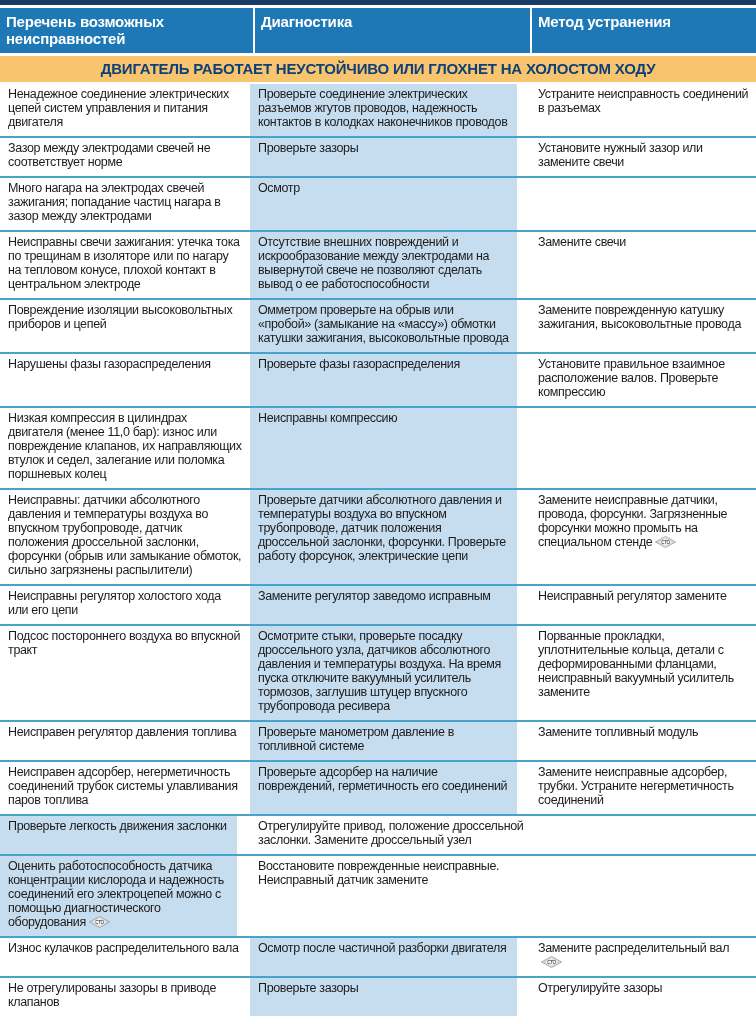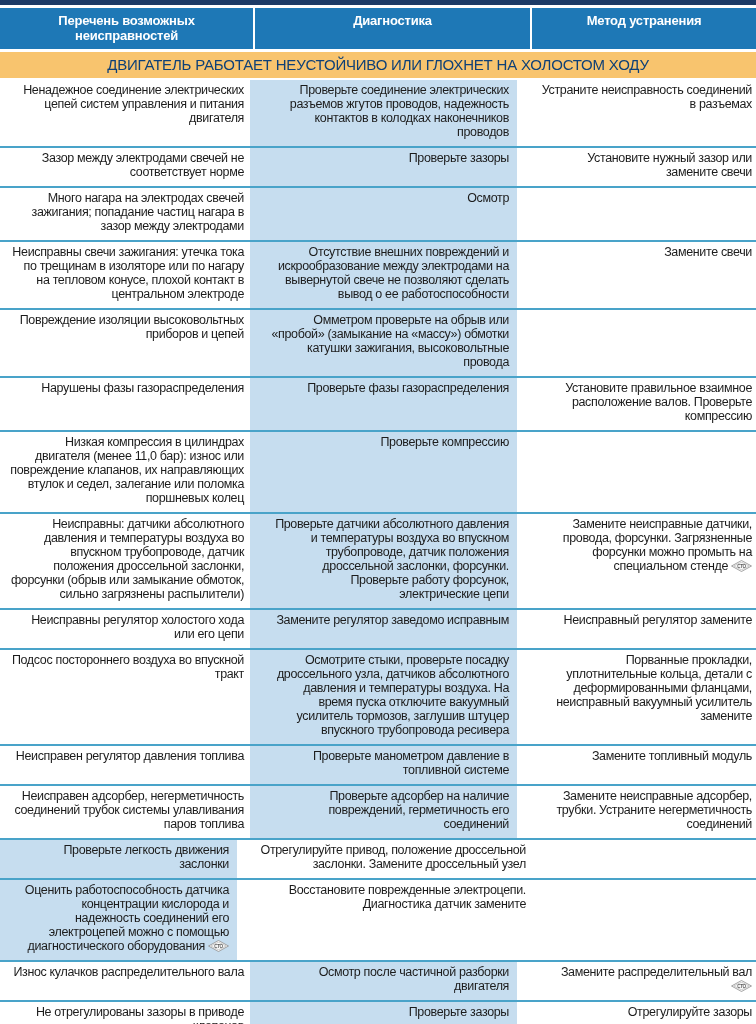--- a/index.html
+++ b/index.html
@@ -21,54 +21,53 @@
   }
   .thead {
     display: grid;
     grid-template-columns: 253px 275px 1fr;
     column-gap: 2px;
   }
   .hcell {
     background: var(--header-bg, #1e78b6);
     color: #ffffff;
     font-weight: bold;
-    font-size: 13px;
+    font-size: 15px;
     letter-spacing: -0.2px;
-    text-align: center;
+    text-align: left;
     padding: 5px 6px 6px;
   }
   .banner {
     margin-top: 3px;
     background: var(--banner-bg, #f8c46e);
     color: var(--banner-text, #0e4077);
-    font-weight: normal;
+    font-weight: bold;
     font-size: 15px;
     letter-spacing: -0.2px;
     text-align: center;
     padding: 4px 0 5px;
   }
   .tbody { margin-top: 2px; }
   .row {
     display: grid;
     grid-template-columns: 250px 280px 1fr;
     border-bottom: 2px solid var(--divider, #49a3c9);
   }
   .row:last-child { border-bottom: none; }
   .cell {
     font-size: 12.5px;
     line-height: 14px;
     letter-spacing: -0.35px;
     padding: 3px 6px 7px 8px;
     box-sizing: border-box;
-    text-align: right;
   }
   .cell.c2 {
     background: var(--col2-bg, #c6ddef);
     border-right: 13px solid #ffffff;
-    padding-left: 20px;
+    padding-left: 8px;
     padding-right: 8px;
   }
   .cell.c3 { padding-left: 8px; padding-right: 4px; }
   .sto {
     display: inline-block;
     vertical-align: -2px;
     margin-left: 3px;
     line-height: 0;
   }
 </style>
@@ -106,31 +105,32 @@
 
   <div class="row">
     <div class="cell c1"><span class="cell-text">Неисправны свечи зажигания: утечка тока по трещинам в изоляторе или по нагару на тепловом конусе, плохой контакт в центральном электроде</span></div>
     <div class="cell c2"><span class="cell-text">Отсутствие внешних повреждений и искрообразование между электродами на вывернутой свече не позволяют сделать вывод о ее работоспособности</span></div>
     <div class="cell c3"><span class="cell-text">Замените свечи</span></div>
   </div>
 
   <div class="row">
     <div class="cell c1"><span class="cell-text">Повреждение изоляции высоковольтных приборов и цепей</span></div>
     <div class="cell c2"><span class="cell-text">Омметром проверьте на обрыв или «пробой» (замыкание на «массу») обмотки катушки зажигания, высоковольтные провода</span></div>
+    <div class="cell c3"><span class="cell-text">Замените поврежденную катушку зажигания, высоковольтные провода</span></div>
   </div>
 
   <div class="row">
     <div class="cell c1"><span class="cell-text">Нарушены фазы газораспределения</span></div>
     <div class="cell c2"><span class="cell-text">Проверьте фазы газораспределения</span></div>
     <div class="cell c3"><span class="cell-text">Установите правильное взаимное расположение валов. Проверьте компрессию</span></div>
   </div>
 
   <div class="row">
     <div class="cell c1"><span class="cell-text">Низкая компрессия в цилиндрах двигателя (менее 11,0 бар): износ или повреждение клапанов, их направляющих втулок и седел, залегание или поломка поршневых колец</span></div>
-    <div class="cell c2"><span class="cell-text">Проверьте компрессию</span></div>
+    <div class="cell c2"><span class="cell-text">Неисправны компрессию</span></div>
   </div>
 
   <div class="row">
     <div class="cell c1"><span class="cell-text">Неисправны: датчики абсолютного давления и температуры воздуха во впускном трубопроводе, датчик положения дроссельной заслонки, форсунки (обрыв или замыкание обмоток, сильно загрязнены распылители)</span></div>
     <div class="cell c2"><span class="cell-text">Проверьте датчики абсолютного давления и температуры воздуха во впускном трубопроводе, датчик положения дроссельной заслонки, форсунки. Проверьте работу форсунок, электрические цепи</span></div>
     <div class="cell c3"><span class="cell-text">Замените неисправные датчики, провода, форсунки. Загрязненные форсунки можно промыть на специальном стенде</span><span class="sto"><svg width="21" height="12" viewBox="0 0 21 12">
               <polygon points="10.5,0.5 20.5,6 10.5,11.5 0.5,6" fill="#fdfdfd" stroke="#8d8d8d" stroke-width="0.8"></polygon>
               <polygon points="10.5,2.2 18.2,6 10.5,9.8 2.8,6" fill="none" stroke="#a8a8a8" stroke-width="0.6"></polygon>
               <text x="10.5" y="8" text-anchor="middle" font-size="4.6" font-weight="bold" fill="#5a5a5a" font-family="Liberation Sans, sans-serif">СТО</text>
             </svg></span></div>
@@ -164,21 +164,21 @@
     <div class="cell c2"><span class="cell-text">Проверьте легкость движения заслонки</span></div>
     <div class="cell c3"><span class="cell-text">Отрегулируйте привод, положение дроссельной заслонки. Замените дроссельный узел</span></div>
   </div>
 
   <div class="row">
     <div class="cell c2"><span class="cell-text">Оценить работоспособность датчика концентрации кислорода и надежность соединений его электроцепей можно с помощью диагностического оборудования</span><span class="sto"><svg width="21" height="12" viewBox="0 0 21 12">
               <polygon points="10.5,0.5 20.5,6 10.5,11.5 0.5,6" fill="#fdfdfd" stroke="#8d8d8d" stroke-width="0.8"></polygon>
               <polygon points="10.5,2.2 18.2,6 10.5,9.8 2.8,6" fill="none" stroke="#a8a8a8" stroke-width="0.6"></polygon>
               <text x="10.5" y="8" text-anchor="middle" font-size="4.6" font-weight="bold" fill="#5a5a5a" font-family="Liberation Sans, sans-serif">СТО</text>
             </svg></span></div>
-    <div class="cell c3"><span class="cell-text">Восстановите поврежденные электроцепи. Диагностика датчик замените</span></div>
+    <div class="cell c3"><span class="cell-text">Восстановите поврежденные неисправные. Неисправный датчик замените</span></div>
   </div>
 
   <div class="row">
     <div class="cell c1"><span class="cell-text">Износ кулачков распределительного вала</span></div>
     <div class="cell c2"><span class="cell-text">Осмотр после частичной разборки двигателя</span></div>
     <div class="cell c3"><span class="cell-text">Замените распределительный вал</span><span class="sto"><svg width="21" height="12" viewBox="0 0 21 12">
               <polygon points="10.5,0.5 20.5,6 10.5,11.5 0.5,6" fill="#fdfdfd" stroke="#8d8d8d" stroke-width="0.8"></polygon>
               <polygon points="10.5,2.2 18.2,6 10.5,9.8 2.8,6" fill="none" stroke="#a8a8a8" stroke-width="0.6"></polygon>
               <text x="10.5" y="8" text-anchor="middle" font-size="4.6" font-weight="bold" fill="#5a5a5a" font-family="Liberation Sans, sans-serif">СТО</text>
             </svg></span></div>

